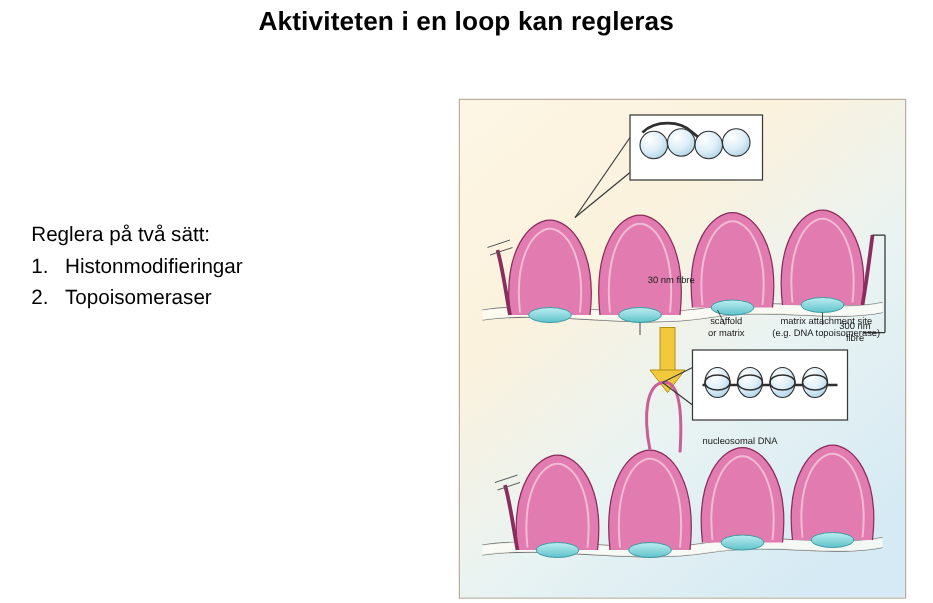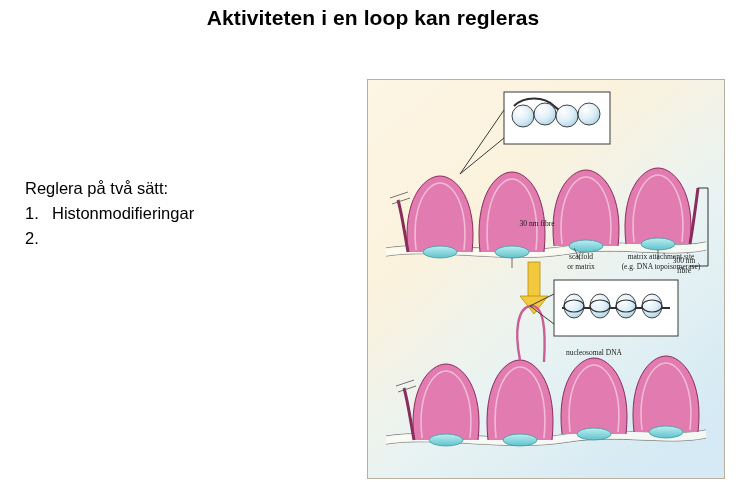--- a/index.html
+++ b/index.html
@@ -63,21 +63,21 @@
     top: 79px;
     width: 356px;
     height: 398px;
     border: 1px solid #b9b0a0;
     overflow: hidden;
     background: linear-gradient(160deg, #fdf6e4 0%, #fbf3e0 28%, #eef5f2 55%, #e2f0f3 75%, #d9ecf4 100%);
   }
   .fig-svg { position: absolute; left: 0; top: 0; }
   .fig-label {
     position: absolute;
-    font-family: Liberation Serif, serif;
+    font-family: Liberation Sans, sans-serif;
     font-size: 7.5px;
     color: #1a1a1a;
     line-height: 9.5px;
     white-space: pre-line;
     text-align: center;
   }
   .lbl-30nm   { left: 139px; top: 139px; width: 60px; }
   .lbl-300nm  { left: 295px; top: 176px; width: 42px; text-align: center; }
   .lbl-action { left: 60px;  top: 178px; width: 120px; text-align: left; }
   .lbl-scaffold { left: 186px; top: 172px; width: 54px; }
@@ -93,20 +93,21 @@
 
   <div class="body-text">
     <div>Reglera på två sätt:</div>
     <ul class="list">
       <li>
         <span class="num">1.</span>
         <span>Histonmodifieringar</span>
       </li>
       <li>
         <span class="num">2.</span>
+        <span>Topoisomeraser</span>
       </li>
     </ul>
   </div>
 
   <div class="figure">
     <svg class="fig-svg" width="356" height="398" viewBox="0 0 356 398">
       <defs>
         <linearGradient id="bgGrad" x1="0" y1="0" x2="0.75" y2="1">
           <stop offset="0%" stop-color="#fdf6e4"></stop>
           <stop offset="35%" stop-color="#fbf2dd"></stop>

